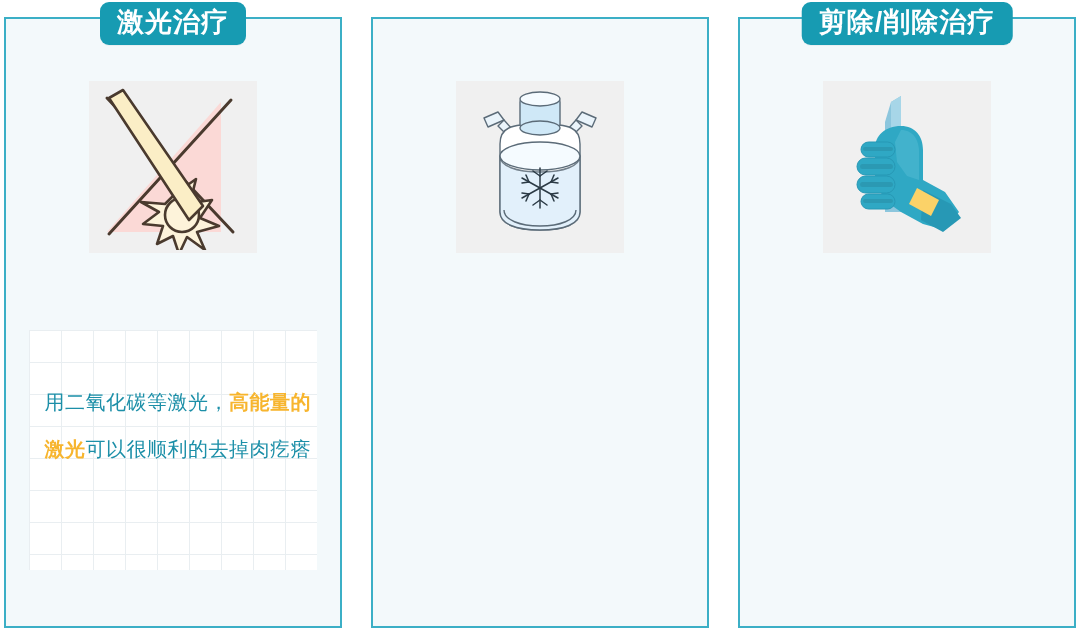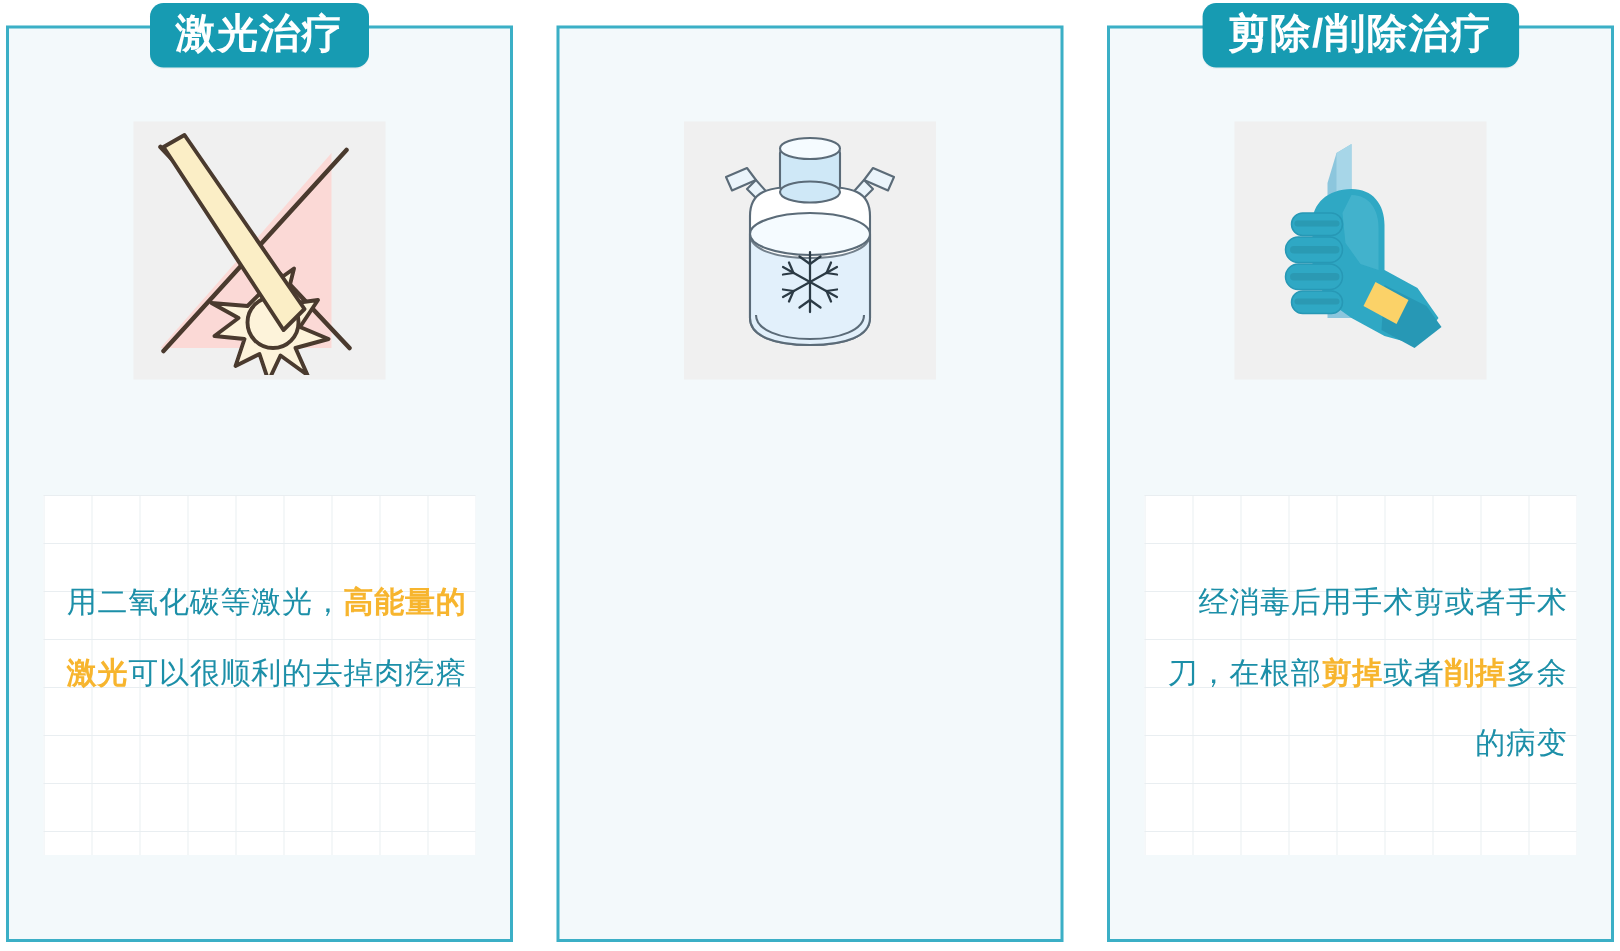--- a/index.html
+++ b/index.html
@@ -190,20 +190,15 @@
         </g>
         <g fill="#27899f" opacity="0.45">
           <rect x="36" y="63" width="30" height="4" rx="2"></rect>
           <rect x="33" y="80" width="33" height="5" rx="2.5"></rect>
           <rect x="33" y="98" width="33" height="5" rx="2.5"></rect>
           <rect x="36" y="115" width="30" height="4" rx="2"></rect>
         </g>
       </svg>
     </div>
 
-    <div class="grid-box">
-      <div class="para">
-        <span>经消毒后用手术</span><span>剪或者手术刀，</span><span>在根部</span><span class="hl">剪掉</span><span>或者</span><span class="hl">削掉</span><span>多余的病变</span>
-      </div>
-    </div>
   </div>
 
 </div>
 
 </body></html>

